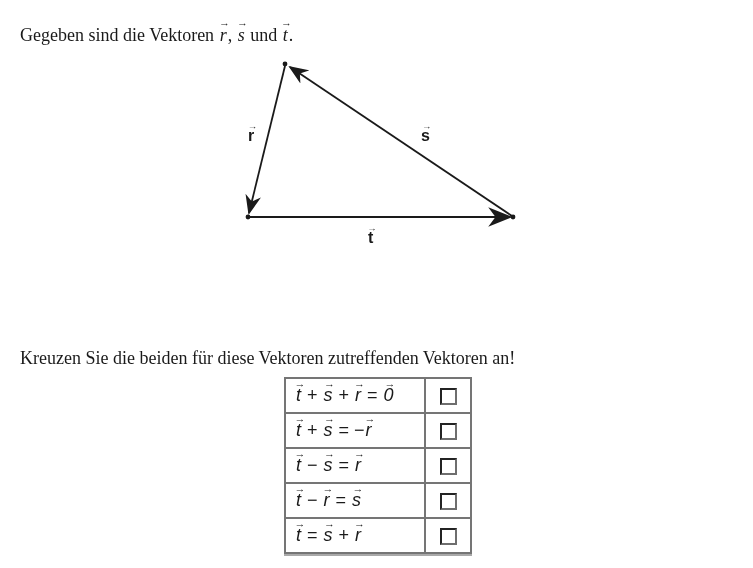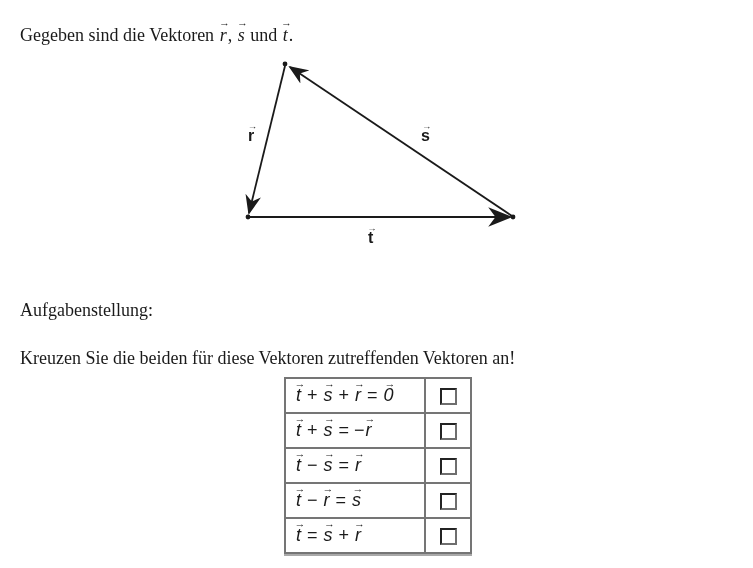--- a/index.html
+++ b/index.html
@@ -73,21 +73,20 @@
     <line x1="285" y1="66" x2="249" y2="213" stroke="#1a1a1a" stroke-width="1.8" marker-end="url(#ah)"></line>
     <circle cx="285" cy="64" r="2.4" fill="#1a1a1a"></circle>
     <circle cx="248" cy="217" r="2.4" fill="#1a1a1a"></circle>
     <circle cx="513" cy="217" r="2.4" fill="#1a1a1a"></circle>
   </svg>
 
   <span class="dlabel" style="left:248px;top:127px;"><span class="vec"><span class="vec-arrow">→</span><span class="vec-letter">r</span></span></span>
   <span class="dlabel" style="left:421px;top:127px;"><span class="vec"><span class="vec-arrow">→</span><span class="vec-letter">s</span></span></span>
   <span class="dlabel" style="left:368px;top:229px;"><span class="vec"><span class="vec-arrow">→</span><span class="vec-letter">t</span></span></span>
 
-  <p class="line" id="task-heading">Aufgabenstellung:</p>
 
   <p class="line" id="task-instruction">Kreuzen Sie die beiden für diese Vektoren zutreffenden Vektoren an!</p>
 
   <table class="stmt-table">
     <tbody id="stmt-rows">
         <tr>
           <td class="td-eq"><span class="vec"><span class="vec-arrow">→</span><span class="vec-letter">t</span></span> + <span class="vec"><span class="vec-arrow">→</span><span class="vec-letter">s</span></span> + <span class="vec"><span class="vec-arrow">→</span><span class="vec-letter">r</span></span> = <span class="vec"><span class="vec-arrow">→</span><span class="vec-letter">0</span></span></td>
           <td class="td-cb"><span class="checkbox"></span></td>
         </tr>
         <tr>

